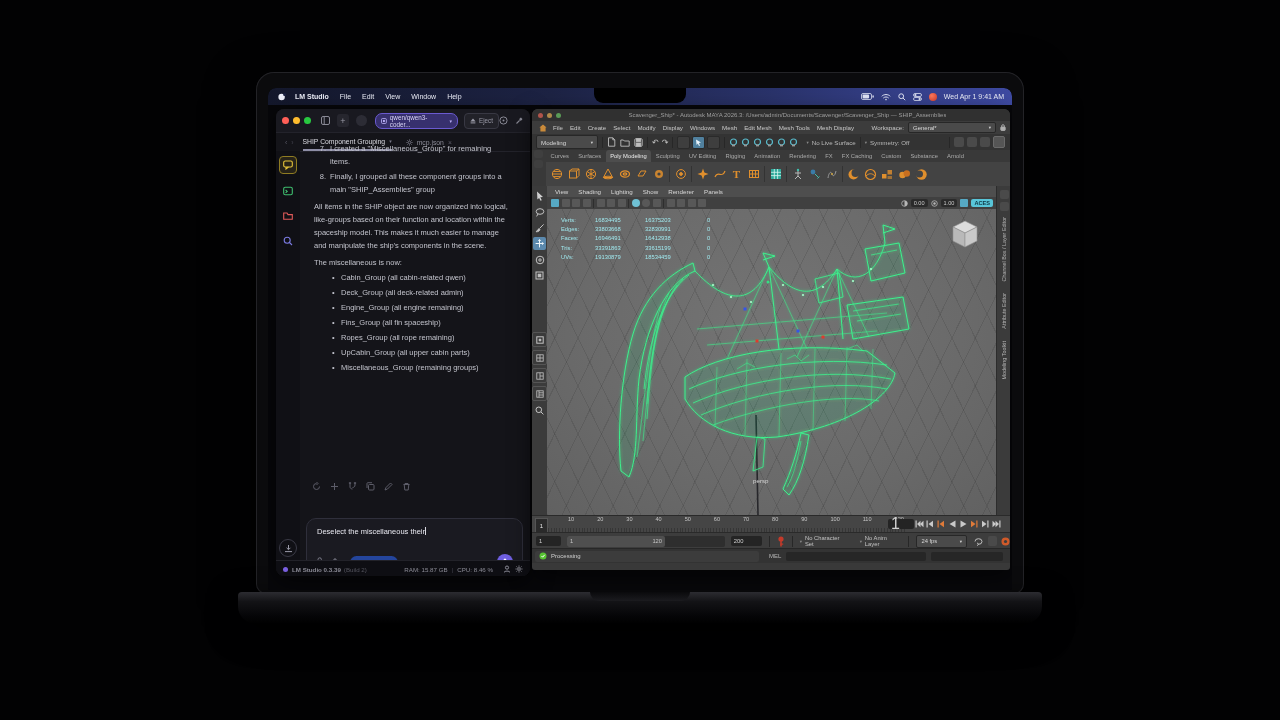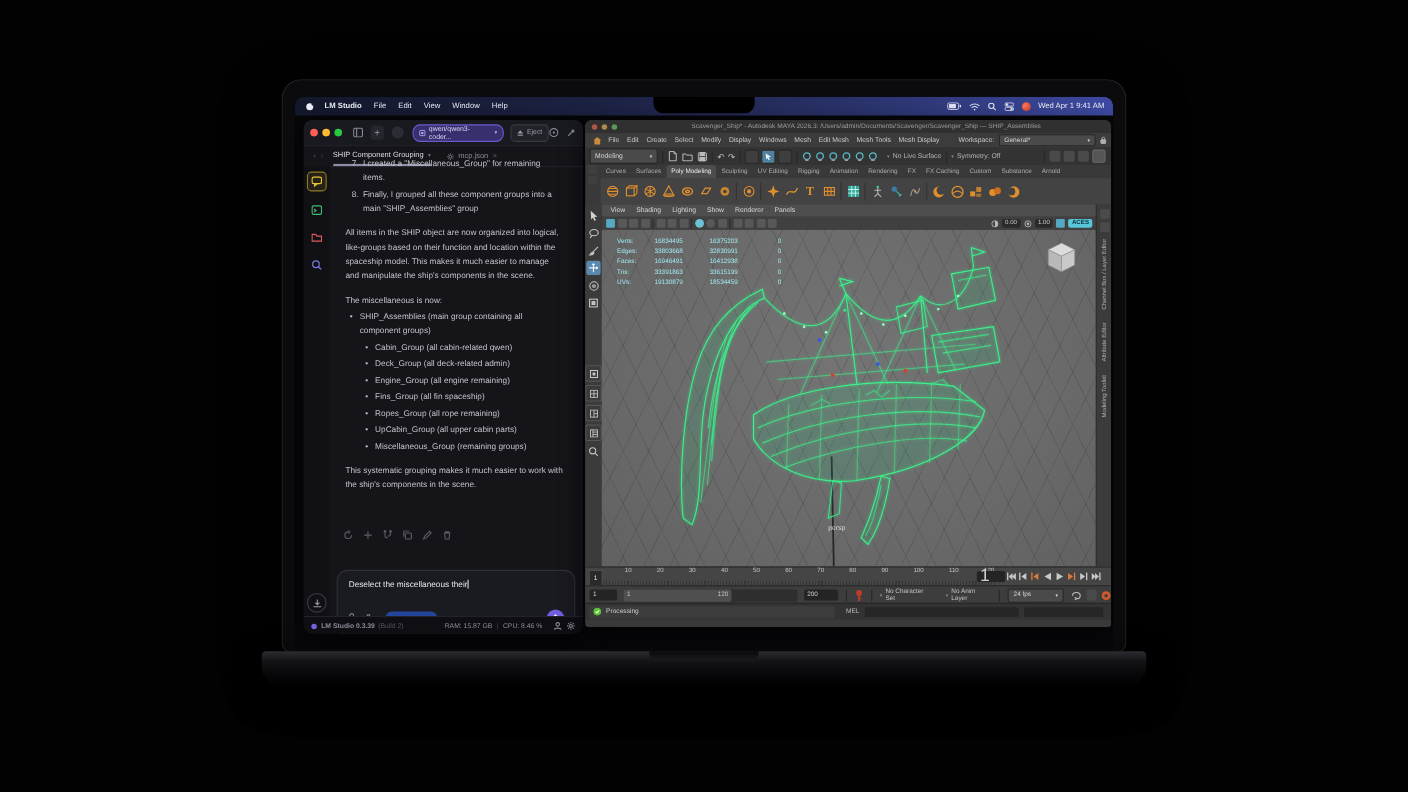--- a/index.html
+++ b/index.html
@@ -24,21 +24,21 @@
   .tl{width:7px;height:7px;border-radius:50%;margin-right:4px;}
   .lm-pill{height:14px;border-radius:7px;background:#37306e;border:1px solid #6a5ad0;color:#d9d5f5;font-size:6.3px;padding:0 5px;}
   .lm-btn{height:14px;border-radius:4px;background:#222229;border:1px solid #383843;color:#9b9ba8;font-size:6.3px;padding:0 5px;}
   #lm-tabs{left:0;top:24px;width:254px;height:18px;border-bottom:1px solid #23232b;color:#8b8b97;font-size:6.8px;}
   .lm-tab-active{color:#dcdce3;border-bottom:2px solid #8e8ea6;height:16px;display:flex;align-items:center;}
   #lm-side{left:0;top:42px;width:24px;height:409px;background:#101015;}
   .side-ic{width:16px;height:16px;margin:5px auto 9px auto;display:flex;align-items:center;justify-content:center;border-radius:4px;}
   #lm-chat{left:38px;top:33px;width:198px;color:#c2c3cc;font-size:7.5px;line-height:13px;}
   .oli{display:flex;margin-bottom:2px;}
   .oli .n{width:12px;flex:none;text-align:right;margin-right:4px;}
-  .para{margin-top:9px;}
+  .para{margin-top:4px;}
   .blt{position:relative;padding-left:13px;margin-top:2px;}
   .blt::before{content:"•";position:absolute;left:4px;}
   .sblt{position:relative;padding-left:27px;margin-top:2px;}
   .sblt::before{content:"•";position:absolute;left:18px;}
   #lm-actions{left:36px;top:373px;display:flex;gap:9px;color:#5c5c68;}
   #lm-input{left:30px;top:409px;width:215px;height:58px;background:#1a1a21;border:1px solid #2f2f3b;border-radius:10px;}
   .caret{display:inline-block;width:1px;height:8px;background:#d8d8e0;vertical-align:-1px;}
   .tag{height:13px;border-radius:7px;background:#24459c;color:#b9cdf8;font-size:6.3px;padding:0 6px;display:flex;align-items:center;gap:3px;}
   #send{width:16px;height:16px;border-radius:50%;background:#6f5fe0;display:flex;align-items:center;justify-content:center;}
   #lm-status{left:0;top:451px;width:254px;height:16px;background:#0e0e13;border-top:1px solid #222229;color:#8c8c97;font-size:6.2px;}
@@ -242,31 +242,29 @@
         <div class="oli">
           <span class="n">7.</span>
             <span>I created a "Miscellaneous_Group" for remaining items.</span>
         </div>
         <div class="oli">
           <span class="n">8.</span>
             <span>Finally, I grouped all these component groups into a main "SHIP_Assemblies" group</span>
         </div>
         <div class="para">All items in the SHIP object are now organized into logical, like-groups based on their function and location within the spaceship model. This makes it much easier to manage and manipulate the ship's components in the scene.</div>
         <div class="para">The miscellaneous is now:</div>
-        <div class="blt para">SHIP_Assemblies (main group containing all component groups)</div>
         <div>
             <div class="sblt">Cabin_Group (all cabin-related qwen)</div>
             <div class="sblt">Deck_Group (all deck-related admin)</div>
             <div class="sblt">Engine_Group (all engine remaining)</div>
             <div class="sblt">Fins_Group (all fin spaceship)</div>
             <div class="sblt">Ropes_Group (all rope remaining)</div>
             <div class="sblt">UpCabin_Group (all upper cabin parts)</div>
             <div class="sblt">Miscellaneous_Group (remaining groups)</div>
           </div>
-        <div class="para">This systematic grouping makes it much easier to work with the ship's components in the scene.</div>
       </div>
 
       <div class="abs" id="lm-actions">
         <span>
             <svg width="9" height="9" viewBox="0 0 9 9" fill="none" stroke="currentColor" stroke-width="1">
               <path d="M7.5 4.5 A3 3 0 1 1 4.5 1.5"></path>
               <path d="M4.5 0 L6 1.5 L4.5 3"></path>
             </svg>
           </span>
         <span>

